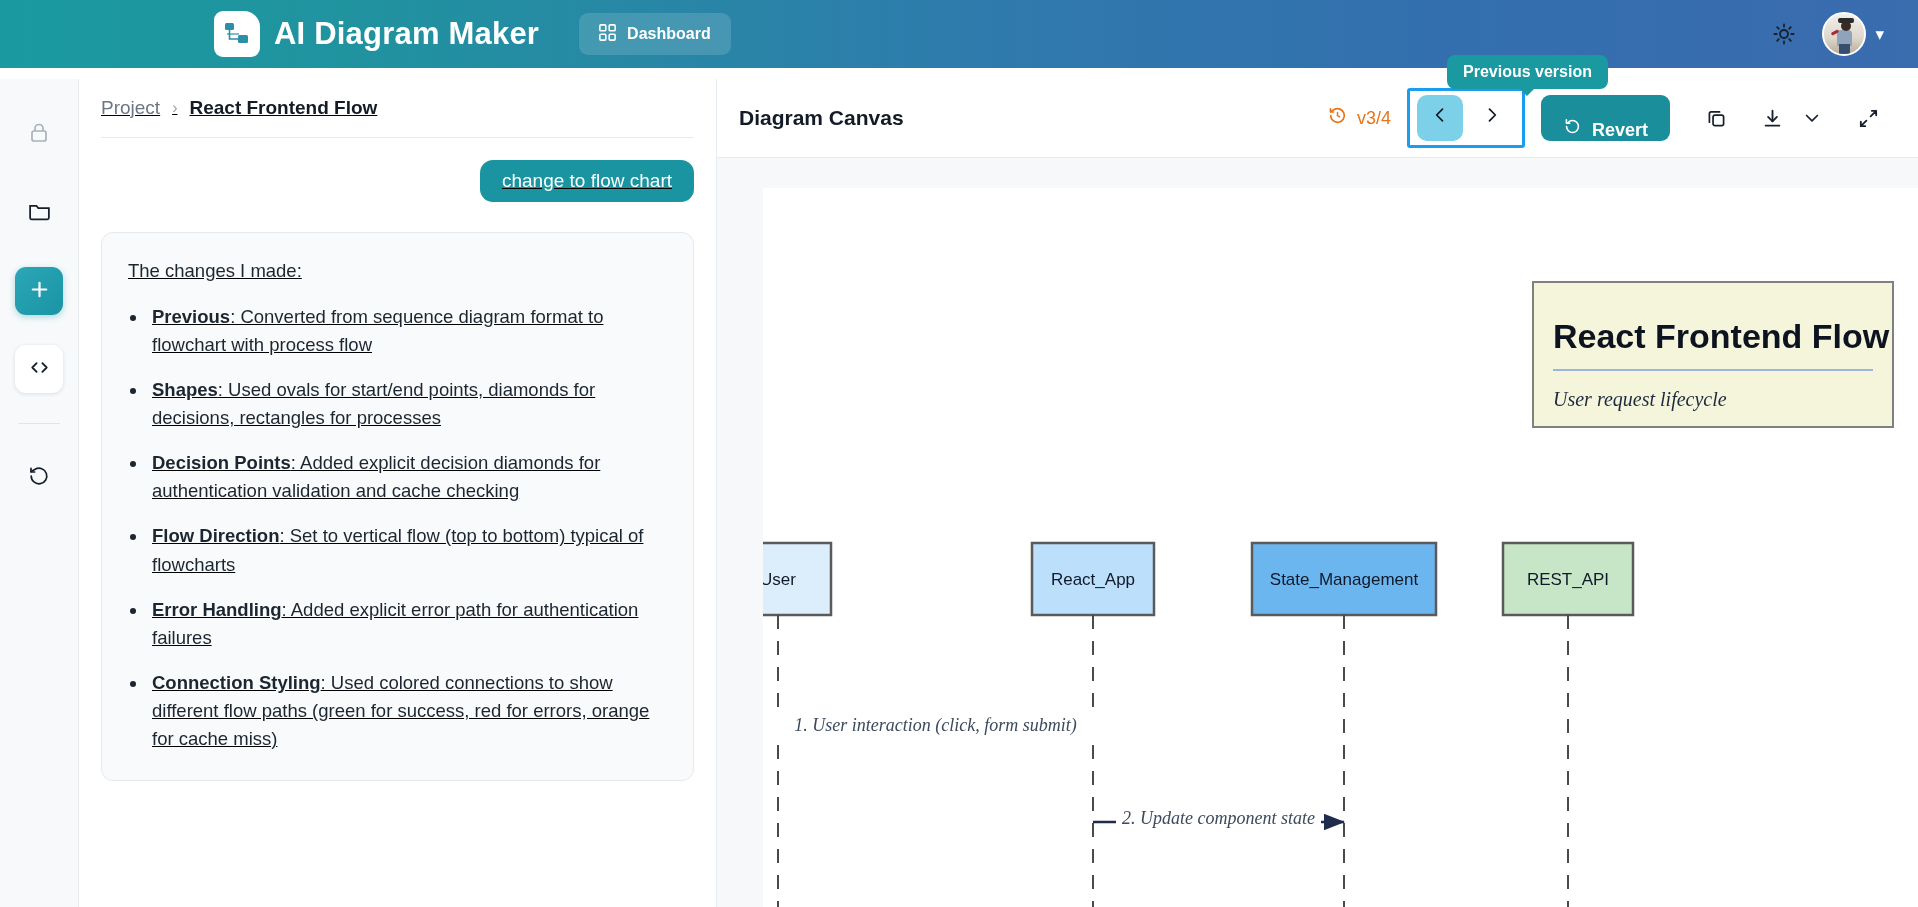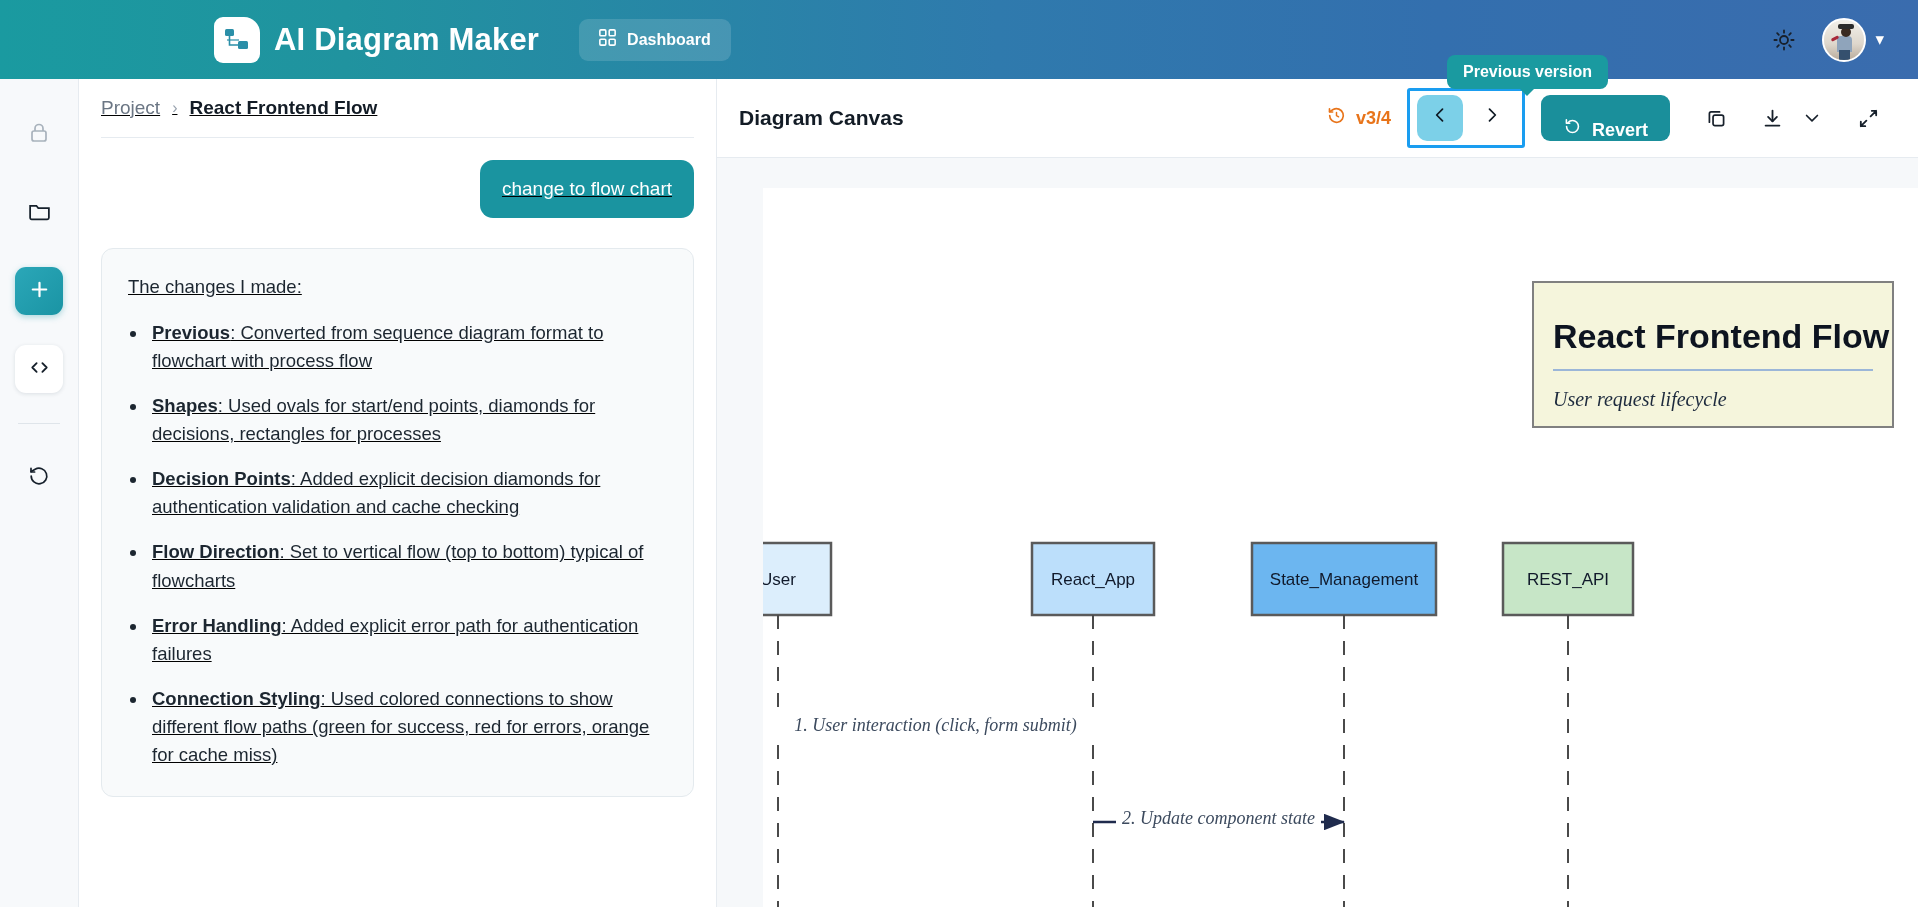--- a/index.html
+++ b/index.html
@@ -4,21 +4,21 @@
 <style>
   * { box-sizing: border-box; margin: 0; padding: 0; }
   html, body {
     width: 1918px; height: 907px;
     font-family: "Liberation Sans", sans-serif;
     background: #ffffff; overflow: hidden;
   }
 
   
   .app-header {
-    position: absolute; top: 0; left: 0; width: 1918px; height: 79px;
+    position: absolute; top: 0; left: 0; width: 1918px; height: 68px;
     background: linear-gradient(90deg, #1a9aa0 0%, #20939f 18%, #2f7aad 52%, #336fae 75%, #3a6cae 100%);
     display: flex; align-items: center;
   }
   .brand { display: flex; align-items: center; gap: 14px; margin-left: 214px; }
   .brand-logo {
     width: 46px; height: 46px; background: #ffffff; border-radius: 9px;
     border-top-right-radius: 16px;
     display: flex; align-items: center; justify-content: center;
   }
   .brand-title { color: #ffffff; font-size: 31px; font-weight: 700; letter-spacing: .2px; }
@@ -83,21 +83,21 @@
   }
   .bc-project { color: #6b7684; cursor: pointer; }
   .bc-sep { color: #98a2ae; font-size: 16px; }
   .bc-current { color: #131c26; font-weight: 700; }
   .bc-rule { margin: 0 22px; height: 1px; background: #e6ebf0; }
 
   .chat-body { padding: 22px 22px 0 22px; }
   .user-bubble {
     margin-left: auto; width: fit-content; max-width: 420px;
     background: #1a94a0; color:#ffffff; font-size: 19px;
-    padding: 16px 22px; border-radius: 13px; line-height: 1.35;
+    padding: 8px 22px; border-radius: 13px; line-height: 1.35;
   }
   .assist-card {
     margin-top: 30px; background: #f8fafb; border: 1px solid #e4eaee;
     border-radius: 12px; padding: 24px 26px 10px 26px;
     color: #1c2630; font-size: 18.5px; line-height: 1.52;
   }
   .assist-card p { margin-bottom: 18px; }
   .assist-card ul { margin: 0 0 0 20px; }
   .assist-card li { margin-bottom: 17px; padding-left: 4px; }
   .assist-card li b { font-weight: 700; }
@@ -108,21 +108,21 @@
     background: #a21caf;
   }
   .canvas-toolbar {
     height: 79px; display: flex; align-items: center; padding: 0 30px 0 22px;
     border-bottom: 1px solid #e6ebf0; background: #ffffff;
   }
   .canvas-title { font-size: 21px; font-weight: 700; color: #131c26; }
   .toolbar-right { margin-left: auto; display: flex; align-items: center; gap: 0px; }
   .version-pill {
     display: flex; align-items: center; gap: 9px; color: #e8741a;
-    font-size: 18px; font-weight: 700; margin-right: 16px; cursor: pointer;
+    font-size: 18px; font-weight: 400; margin-right: 16px; cursor: pointer;
   }
   .nav-focus {
     border: 3px solid #1a9df0; border-radius: 3px; padding: 4px 7px;
     display: flex; align-items: center; gap: 6px; margin-right: 16px;
   }
   .nav-btn {
     width: 46px; height: 46px; border-radius: 10px; border: none; cursor: pointer;
     display: flex; align-items: center; justify-content: center;
     background: transparent; color: #1a2330; font-size: 22px;
   }

